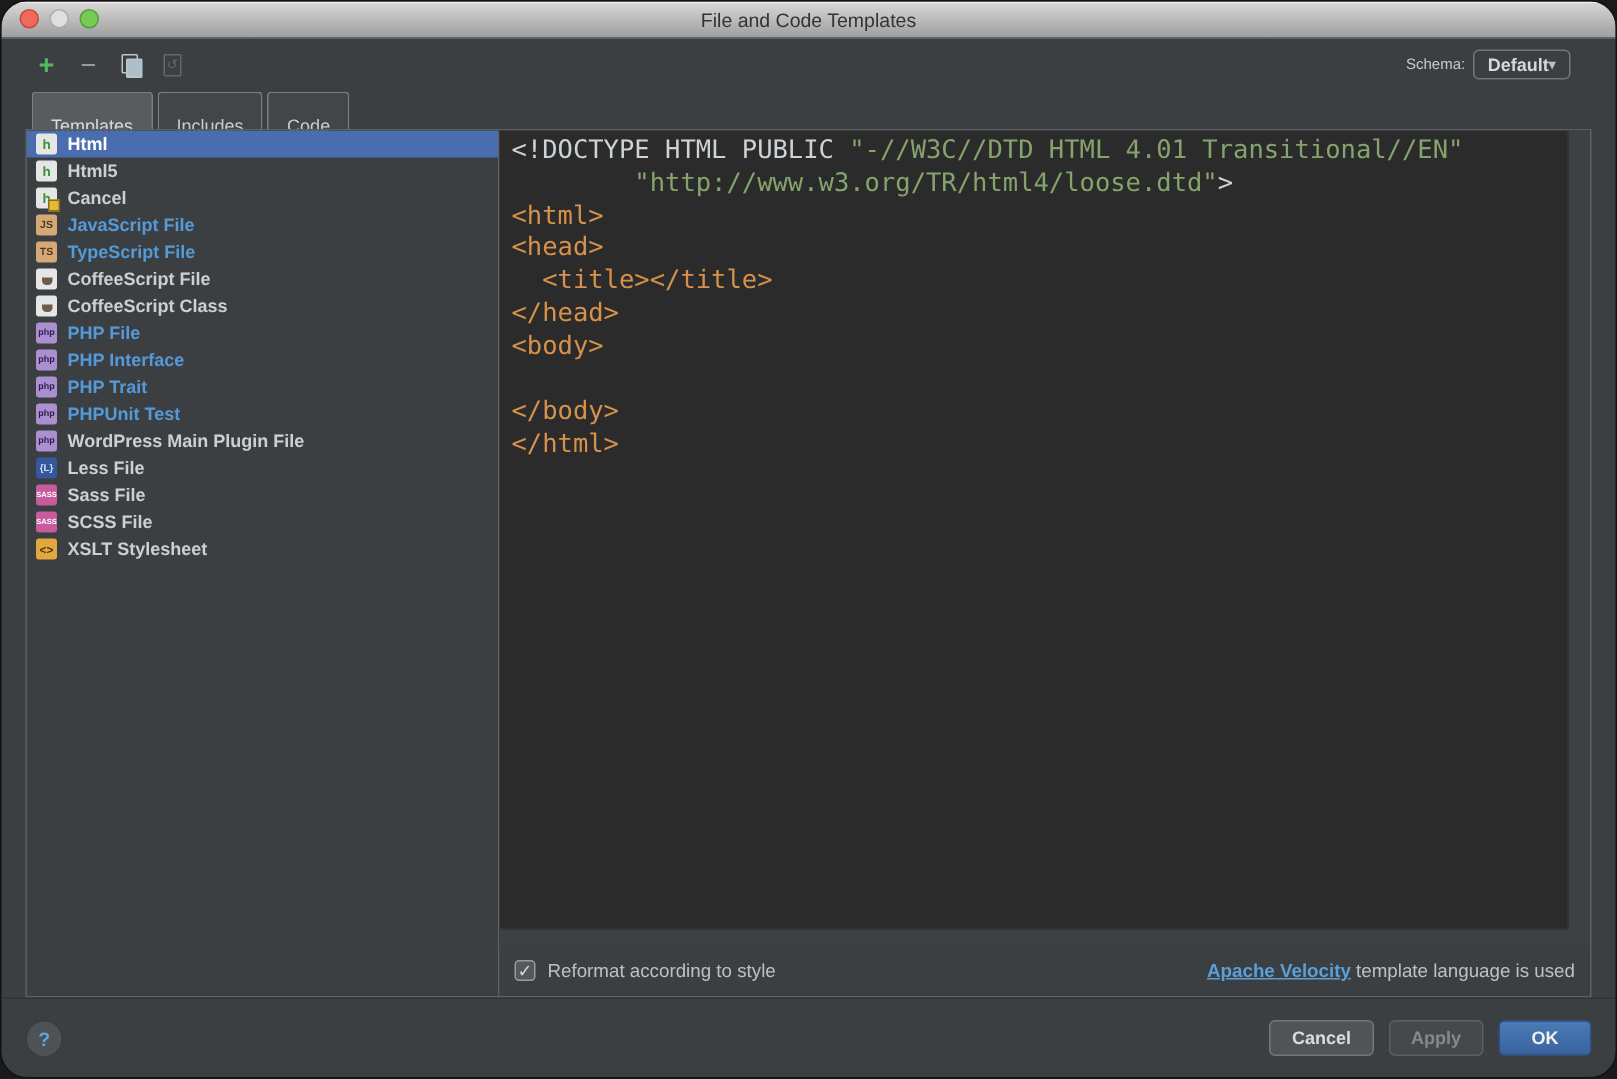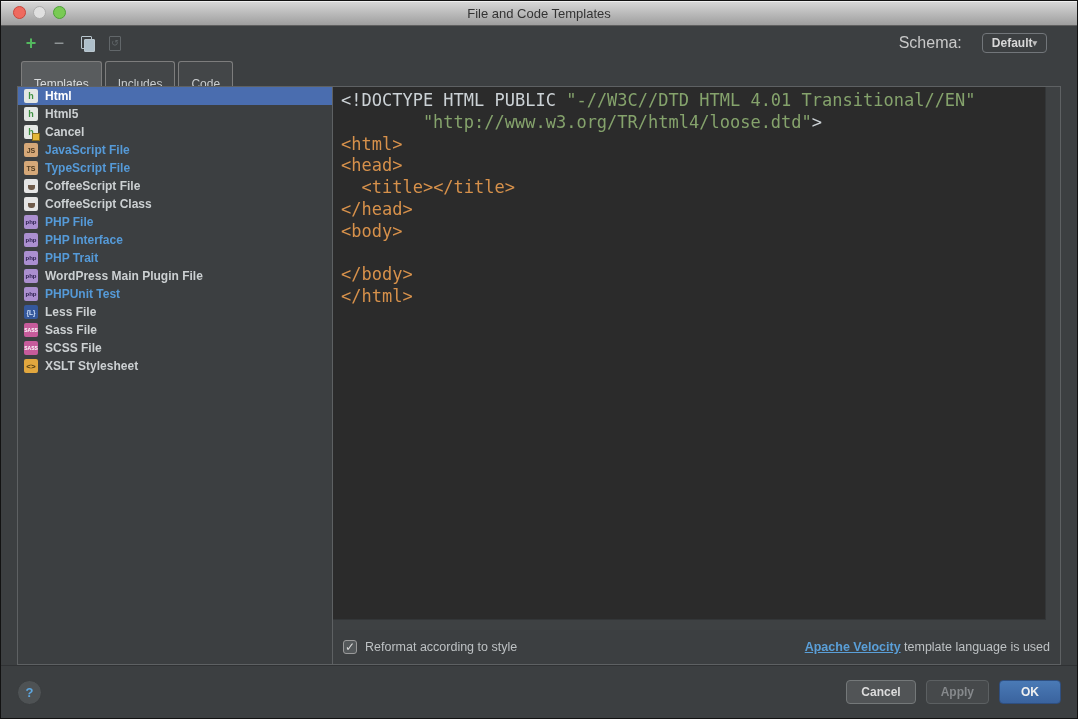--- a/index.html
+++ b/index.html
@@ -1,17 +1,17 @@
 <!DOCTYPE html>
 <html><head>
 <meta charset="utf-8">
 <style>
   html,body{margin:0;padding:0;background:#1a1a1a;}
   body{width:1078px;height:719px;font-family:"Liberation Sans",sans-serif;-webkit-font-smoothing:antialiased;}
-  .window{width:1076px;height:717px;background:#3c3f41;border:1px solid #121212;border-radius:0;overflow:hidden;display:flex;flex-direction:column;}
+  .window{width:1076px;height:717px;background:#3c3f41;border:1px solid #121212;border-radius:18px;overflow:hidden;display:flex;flex-direction:column;}
 
   
   .titlebar{height:24px;flex:none;background:linear-gradient(#d9d9d9,#9e9e9e);border-bottom:1px solid #5f5f5f;box-shadow:inset 0 1px 0 #efefef;position:relative;display:flex;align-items:center;justify-content:center;}
   .titlebar .title{font-size:13px;color:#333;}
   .traffic{position:absolute;left:12px;top:5px;display:flex;gap:7px;}
   .light{width:13px;height:13px;border-radius:50%;box-sizing:border-box;}
   .light.close{background:#ee6a5f;border:1px solid #c8473c;}
   .light.min{background:#dfdfdf;border:1px solid #ababab;}
   .light.zoom{background:#79ca54;border:1px solid #4ea138;}
 
@@ -19,21 +19,21 @@
   .toolbar{height:34px;flex:none;display:flex;align-items:center;padding:0 30px 0 18px;}
   .tbtn{width:24px;height:22px;display:flex;align-items:center;justify-content:center;margin-right:4px;border-radius:3px;}
   .glyph-plus{color:#53b85e;font-size:18px;font-weight:bold;line-height:1;}
   .glyph-minus{color:#9aa0a2;font-size:18px;line-height:1;}
   .copy-shape{position:relative;width:12px;height:14px;}
   .copy-shape .pg{position:absolute;width:9px;height:11px;border:1px solid #b9c6ce;border-radius:1px;background:#3c3f41;}
   .copy-shape .pg.back{left:0;top:0;}
   .copy-shape .pg.front{left:3px;top:3px;background:#aebfca;}
   .revert-shape{width:10px;height:13px;border:1px solid #62676a;border-radius:1px;color:#62676a;font-size:9px;display:flex;align-items:center;justify-content:center;}
   .spacer{flex:1;}
-  .schema-label{color:#c9c9c9;font-size:16px;margin-right:20px;}
+  .schema-label{color:#c9c9c9;font-size:10px;margin-right:5px;}
   .schema-btn{border:1px solid #72767a;border-radius:4px;padding:2px 9px;color:#d8d8d8;font-size:12px;font-weight:bold;display:flex;align-items:center;}
   .schema-btn .caret{font-size:9px;color:#bdbdbd;}
 
   
   .tabbar{height:26px;flex:none;display:flex;align-items:flex-end;padding-left:20px;}
   .tab{height:23px;box-sizing:border-box;line-height:21px;padding:12px 12px;margin-right:3px;border:1px solid #7d7d7d;border-bottom:none;border-radius:3px 3px 0 0;background:#434648;color:#c9cdcf;font-size:12px;}
   .tab.selected{background:#595c5e;color:#d8dbdd;}
 
   
   .content{flex:1;margin:0 16px;border:1px solid #5e6163;display:flex;min-height:0;}
@@ -156,27 +156,27 @@
           <span class="item-label">PHP File</span>
         </div>
         <div class="list-item blue">
           <span class="ficon php">php</span>
           <span class="item-label">PHP Interface</span>
         </div>
         <div class="list-item blue">
           <span class="ficon php">php</span>
           <span class="item-label">PHP Trait</span>
         </div>
+        <div class="list-item blue">
+          <span class="ficon php">php</span>
+          <span class="item-label">PHPUnit Test</span>
+        </div>
         <div class="list-item">
           <span class="ficon php">php</span>
           <span class="item-label">WordPress Main Plugin File</span>
-        </div>
-        <div class="list-item blue">
-          <span class="ficon php">php</span>
-          <span class="item-label">PHPUnit Test</span>
         </div>
         <div class="list-item">
           <span class="ficon less">{L}</span>
           <span class="item-label">Less File</span>
         </div>
         <div class="list-item">
           <span class="ficon sass">SASS</span>
           <span class="item-label">Sass File</span>
         </div>
         <div class="list-item">

